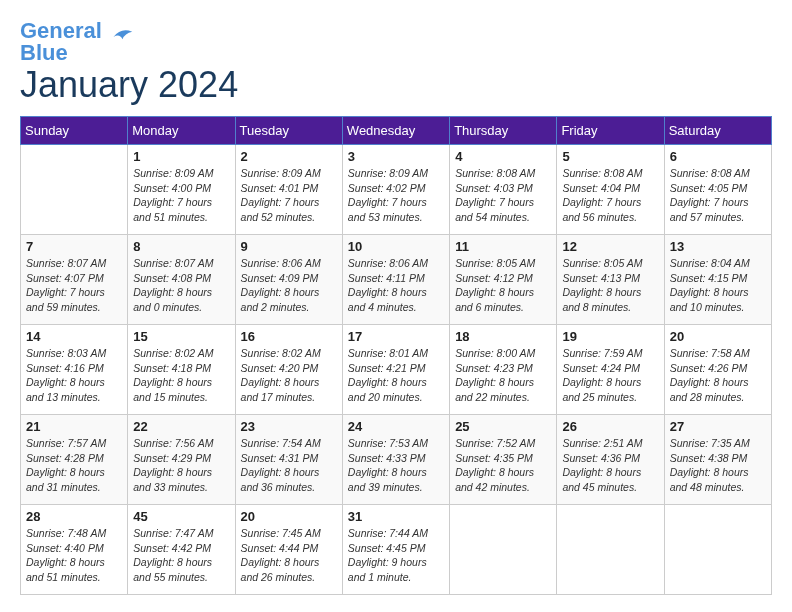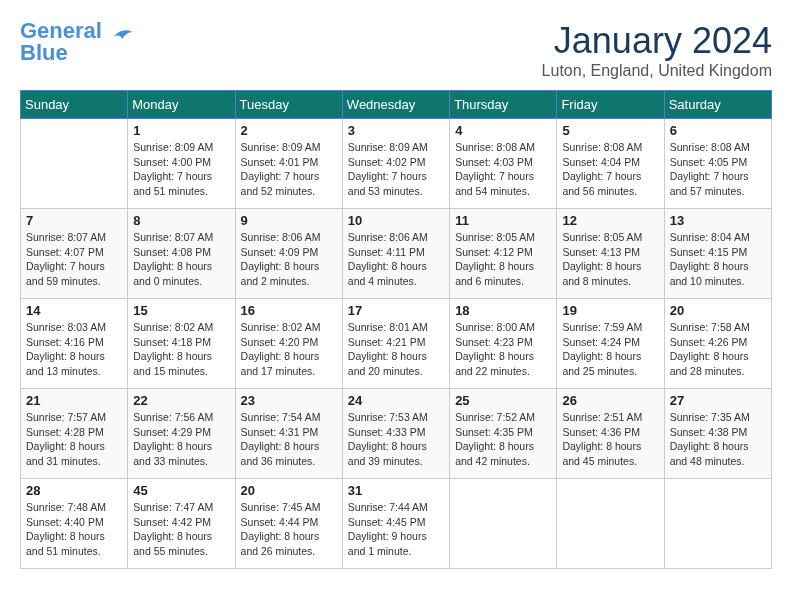--- a/index.html
+++ b/index.html
@@ -8,20 +8,21 @@
       background: #fff;
       width: 792px;
       min-height: 612px;
       padding: 20px;
     }
     .header {
       display: flex;
       justify-content: space-between;
       align-items: flex-start;
       margin-bottom: 10px;
+      flex-direction: column;
     }
     .logo {
       display: flex;
       flex-direction: column;
       align-items: flex-start;
     }
     .logo-text {
       font-size: 22px;
       font-weight: bold;
       color: #1a3a5c;
@@ -41,21 +42,21 @@
     .location {
       font-size: 16px;
       color: #555;
     }
     table {
       width: 100%;
       border-collapse: collapse;
       font-size: 11px;
     }
     thead tr th {
-      background-color: #0f766e;
+      background-color: #4c1d95;
       color: #fff;
       padding: 6px 4px;
       text-align: left;
       font-size: 13px;
       font-weight: normal;
       border: 1px solid #5080cc;
     }
     tbody tr td {
       vertical-align: top;
       border: 1px solid #ccc;
@@ -71,20 +72,21 @@
       font-size: 13px;
       font-weight: bold;
       color: #222;
       display: block;
       margin-bottom: 2px;
     }
     .day-info {
       font-size: 10.5px;
       color: #333;
       line-height: 1.4;
+      font-style: italic;
     }
     .empty-cell {
       background: #fff !important;
     }
   </style>
 </head>
 <body>
 
 <div class="header">
   <div class="logo">
@@ -92,21 +94,20 @@
       <span class="logo-text">
         <span>General</span><br><span>Blue</span>
       </span>
       <svg width="30" height="30" viewBox="0 0 40 30" style="margin-left:4px; margin-top:-10px;">
         <path d="M10,15 Q20,2 35,8 Q25,10 22,18 Q18,10 10,15Z" fill="#4a90d9"></path>
       </svg>
     </div>
   </div>
   <div class="title-block">
     <div class="month-year">January 2024</div>
-    <div class="location">Luton, England, United Kingdom</div>
   </div>
 </div>
 
 <table>
   <thead>
     <tr>
       <th>Sunday</th>
       <th>Monday</th>
       <th>Tuesday</th>
       <th>Wednesday</th>

